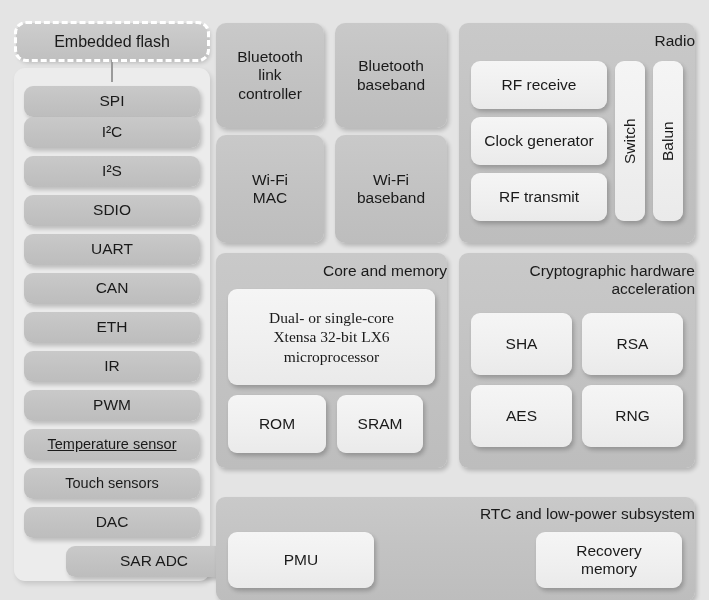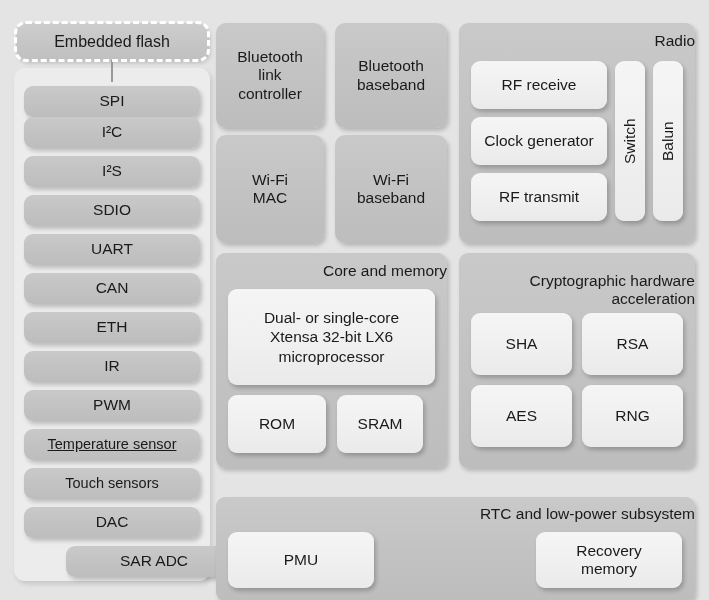--- a/index.html
+++ b/index.html
@@ -180,27 +180,27 @@
     <div class="box white vbar" style="left:156px; top:38px; width:30px; height:160px;">
       <span>Switch</span>
     </div>
     <div class="box white vbar" style="left:194px; top:38px; width:30px; height:160px;">
       <span>Balun</span>
     </div>
   </div>
 
   <div class="box gray panel" style="left:216px; top:253px; width:231px; height:215px;">
     <div class="panel-title" style="top:9px;">Core and memory</div>
-    <div class="box white inner multi" style="left:12px; top:36px; width:207px; height:96px;">Dual- or single-core<br>Xtensa 32-bit LX6<br>microprocessor</div>
+    <div class="box white inner multi" style="left:12px; top:36px; width:207px; height:96px;font-family:Liberation Serif, serif;">Dual- or single-core<br>Xtensa 32-bit LX6<br>microprocessor</div>
     <div class="box white inner" style="left:12px;  top:142px; width:98px; height:58px;">ROM</div>
     <div class="box white inner" style="left:121px; top:142px; width:86px; height:58px;">SRAM</div>
   </div>
 
   <div class="box gray panel" style="left:459px; top:253px; width:236px; height:215px;">
-    <div class="panel-title" style="top:19px;padding-left:36px;">Cryptographic hardware<br>acceleration</div>
+    <div class="panel-title" style="top:9px;padding-left:36px;">Cryptographic hardware<br>acceleration</div>
     <div class="box white inner" style="left:12px;  top:60px;  width:101px; height:62px;">SHA</div>
     <div class="box white inner" style="left:123px; top:60px;  width:101px; height:62px;">RSA</div>
     <div class="box white inner" style="left:12px;  top:132px; width:101px; height:62px;">AES</div>
     <div class="box white inner" style="left:123px; top:132px; width:101px; height:62px;">RNG</div>
   </div>
 
   <div class="box gray panel" style="left:216px; top:477px; width:479px; height:104px;margin-top:20px;">
     <div class="panel-title" style="top:8px;">RTC and low-power subsystem</div>
     <div class="box white inner" style="left:12px;  top:35px; width:146px; height:56px;">PMU</div>
     <div class="box white inner" style="left:320px; top:35px; width:146px; height:56px;">Recovery<br>memory</div>

